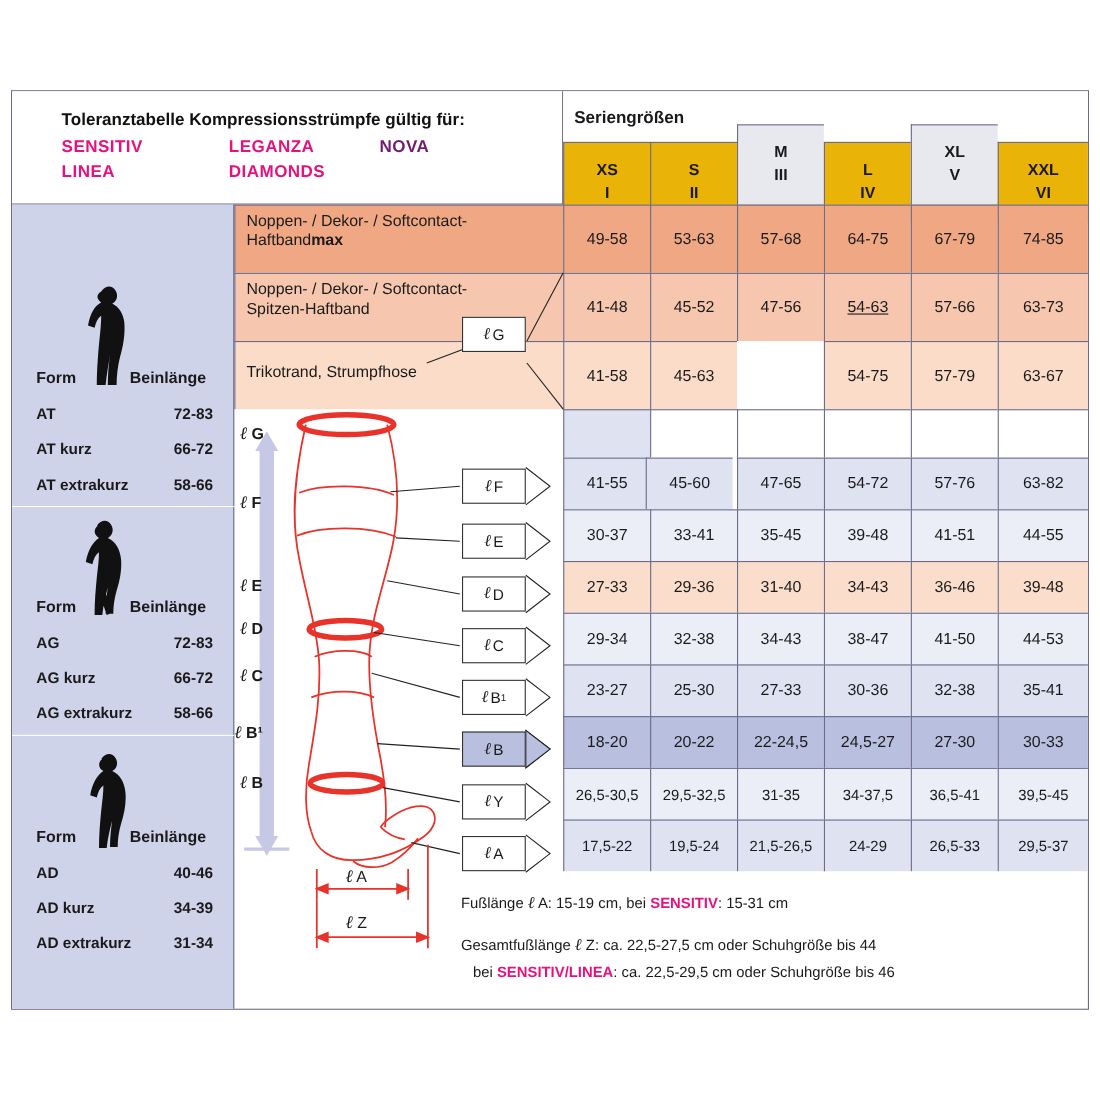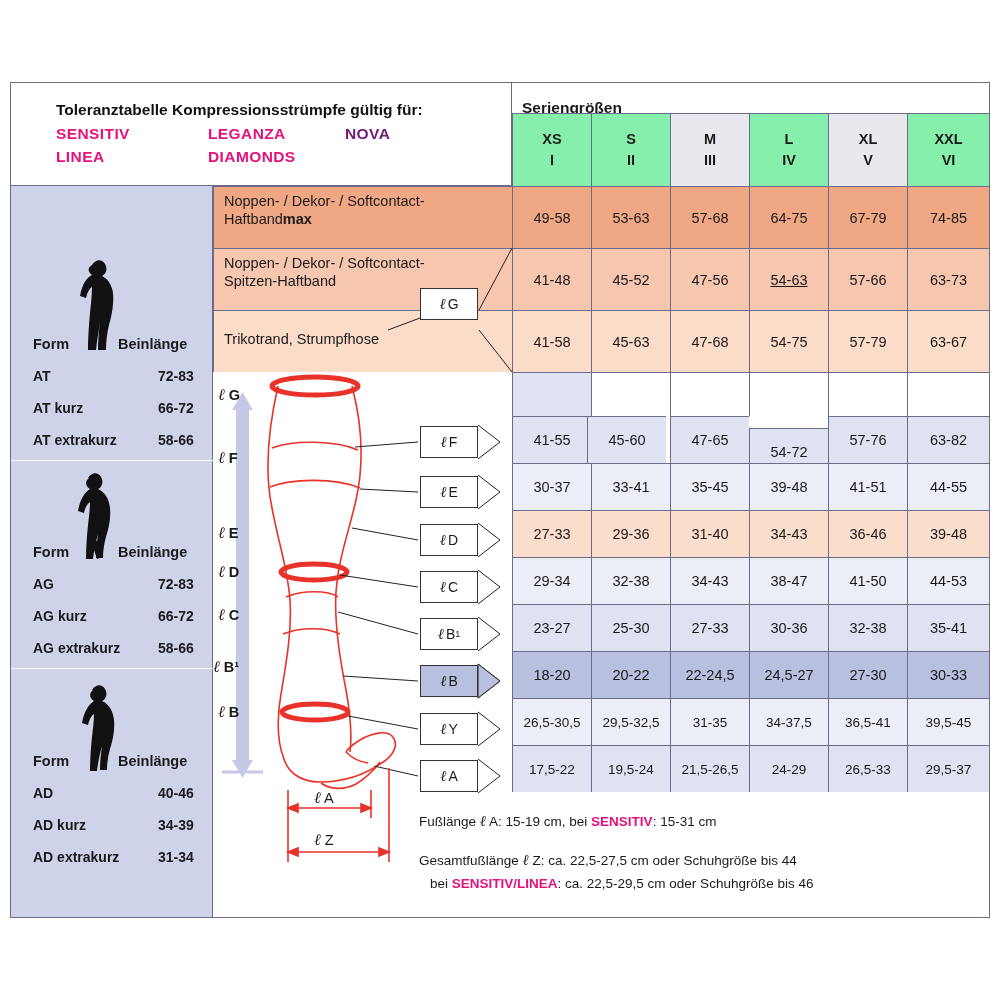--- a/index.html
+++ b/index.html
@@ -19,21 +19,21 @@
   .col-b{position:absolute;left:152px;}
   .col-c{position:absolute;left:289px;}
 
   .hdr-right{position:absolute;left:512px;top:83px;width:477px;height:103px;box-sizing:border-box;border-bottom:1px solid #6b6b8a;background:#fff;}
   .serien{position:absolute;left:10px;top:16px;font-size:15.5px;font-weight:bold;}
 
   
   .sizecell{position:absolute;top:113px;height:73px;box-sizing:border-box;border-left:1px solid #6b6b8a;border-top:1px solid #6b6b8a;display:flex;flex-direction:column;align-items:center;justify-content:center;font-size:14.5px;font-weight:bold;}
   .sizecell span{line-height:1.45;}
   .sz-grey{background:#e8e8ef;}
-  .sz-white{background:#86efac;}
+  .sz-white{background:#eab308;margin-top:16px;}
 
   
   .leftcol{position:absolute;left:11px;top:186px;width:202px;height:731px;background:#cfd3ea;box-sizing:border-box;border-right:1px solid #6b6b8a;}
   .formblock{position:absolute;left:0;width:202px;}
   .fb-sep{position:absolute;left:0;width:202px;height:1px;background:#ffffff;}
   .formhdr{position:absolute;font-size:14.5px;font-weight:bold;}
   .formrow{position:absolute;font-size:14px;font-weight:bold;}
   .formrow .lab{position:absolute;left:0;white-space:nowrap;}
   .formrow .val{position:absolute;left:125px;white-space:nowrap;}
 
@@ -193,36 +193,35 @@
 
   <div class="gcell r-mid" style="left:512px;top:248px;width:79px;height:62px;">41-48</div>
   <div class="gcell r-mid" style="left:591px;top:248px;width:79px;height:62px;">45-52</div>
   <div class="gcell r-mid" style="left:670px;top:248px;width:79px;height:62px;">47-56</div>
   <div class="gcell r-mid" style="left:749px;top:248px;width:79px;height:62px;text-decoration:underline;">54-63</div>
   <div class="gcell r-mid" style="left:828px;top:248px;width:79px;height:62px;">57-66</div>
   <div class="gcell r-mid" style="left:907px;top:248px;width:82px;height:62px;">63-73</div>
 
   <div class="gcell r-lite" style="left:512px;top:310px;width:79px;height:62px;">41-58</div>
   <div class="gcell r-lite" style="left:591px;top:310px;width:79px;height:62px;">45-63</div>
-  <div class="gcell r-lite" style="left:670px;top:310px;width:79px;height:62px;">47-68</div>
   <div class="gcell r-lite" style="left:749px;top:310px;width:79px;height:62px;">54-75</div>
   <div class="gcell r-lite" style="left:828px;top:310px;width:79px;height:62px;">57-79</div>
   <div class="gcell r-lite" style="left:907px;top:310px;width:82px;height:62px;">63-67</div>
 
   <div class="gcell r-blue1" style="left:512px;top:372px;width:79px;height:44px;"></div>
   <div class="gcell r-plain" style="left:591px;top:372px;width:79px;height:44px;"></div>
   <div class="gcell r-plain" style="left:670px;top:372px;width:79px;height:44px;"></div>
   <div class="gcell r-plain" style="left:749px;top:372px;width:79px;height:44px;"></div>
   <div class="gcell r-plain" style="left:828px;top:372px;width:79px;height:44px;"></div>
   <div class="gcell r-plain" style="left:907px;top:372px;width:82px;height:44px;"></div>
 
   <div class="gcell r-blue1" style="left:512px;top:416px;width:79px;height:47px;">41-55</div>
   <div class="gcell r-blue1" style="left:587px;top:416px;width:79px;height:47px;text-align:right;">45-60</div>
   <div class="gcell r-blue1" style="left:670px;top:416px;width:79px;height:47px;">47-65</div>
-  <div class="gcell r-blue1" style="left:749px;top:428px;width:79px;height:47px;">54-72</div>
+  <div class="gcell r-blue1" style="left:749px;top:416px;width:79px;height:47px;">54-72</div>
   <div class="gcell r-blue1" style="left:828px;top:416px;width:79px;height:47px;">57-76</div>
   <div class="gcell r-blue1" style="left:907px;top:416px;width:82px;height:47px;">63-82</div>
 
   <div class="gcell r-blue2" style="left:512px;top:463px;width:79px;height:47px;">30-37</div>
   <div class="gcell r-blue2" style="left:591px;top:463px;width:79px;height:47px;">33-41</div>
   <div class="gcell r-blue2" style="left:670px;top:463px;width:79px;height:47px;">35-45</div>
   <div class="gcell r-blue2" style="left:749px;top:463px;width:79px;height:47px;">39-48</div>
   <div class="gcell r-blue2" style="left:828px;top:463px;width:79px;height:47px;">41-51</div>
   <div class="gcell r-blue2" style="left:907px;top:463px;width:82px;height:47px;">44-55</div>
 

